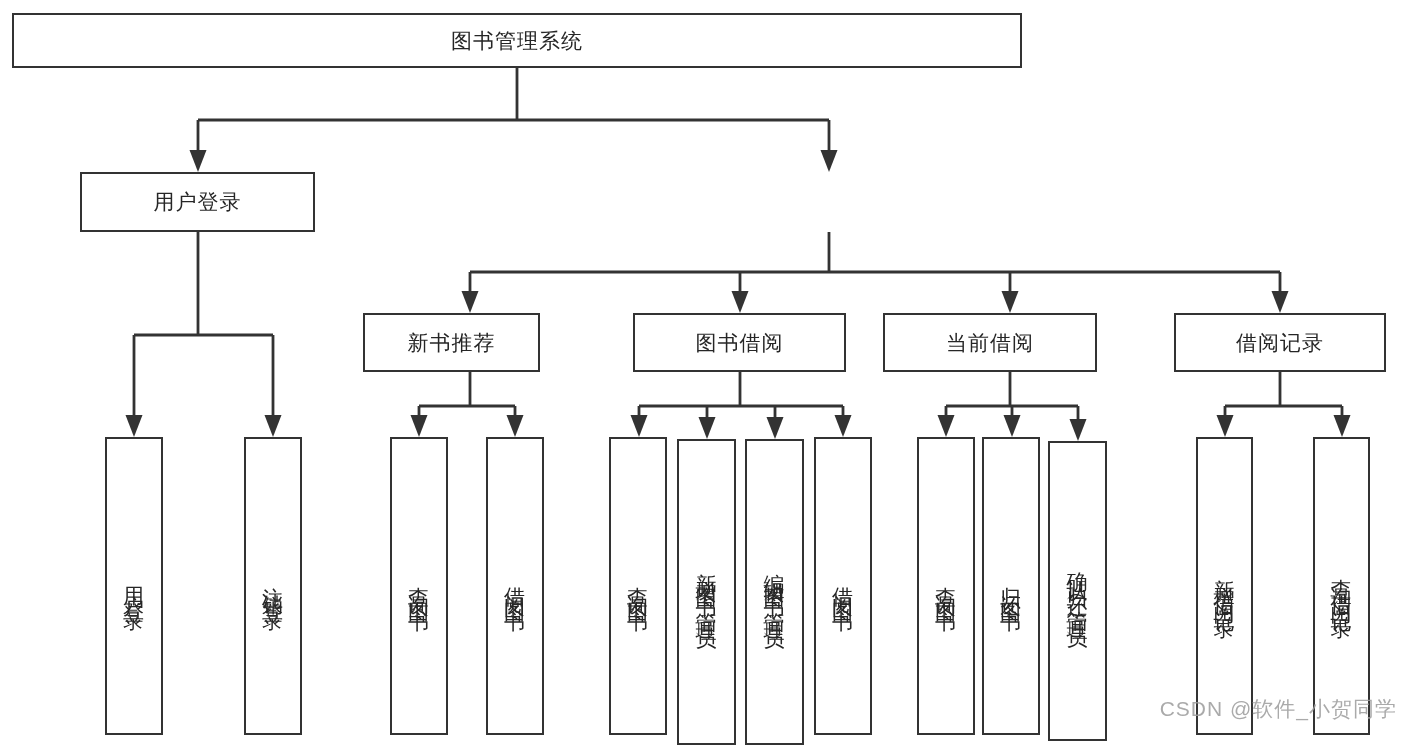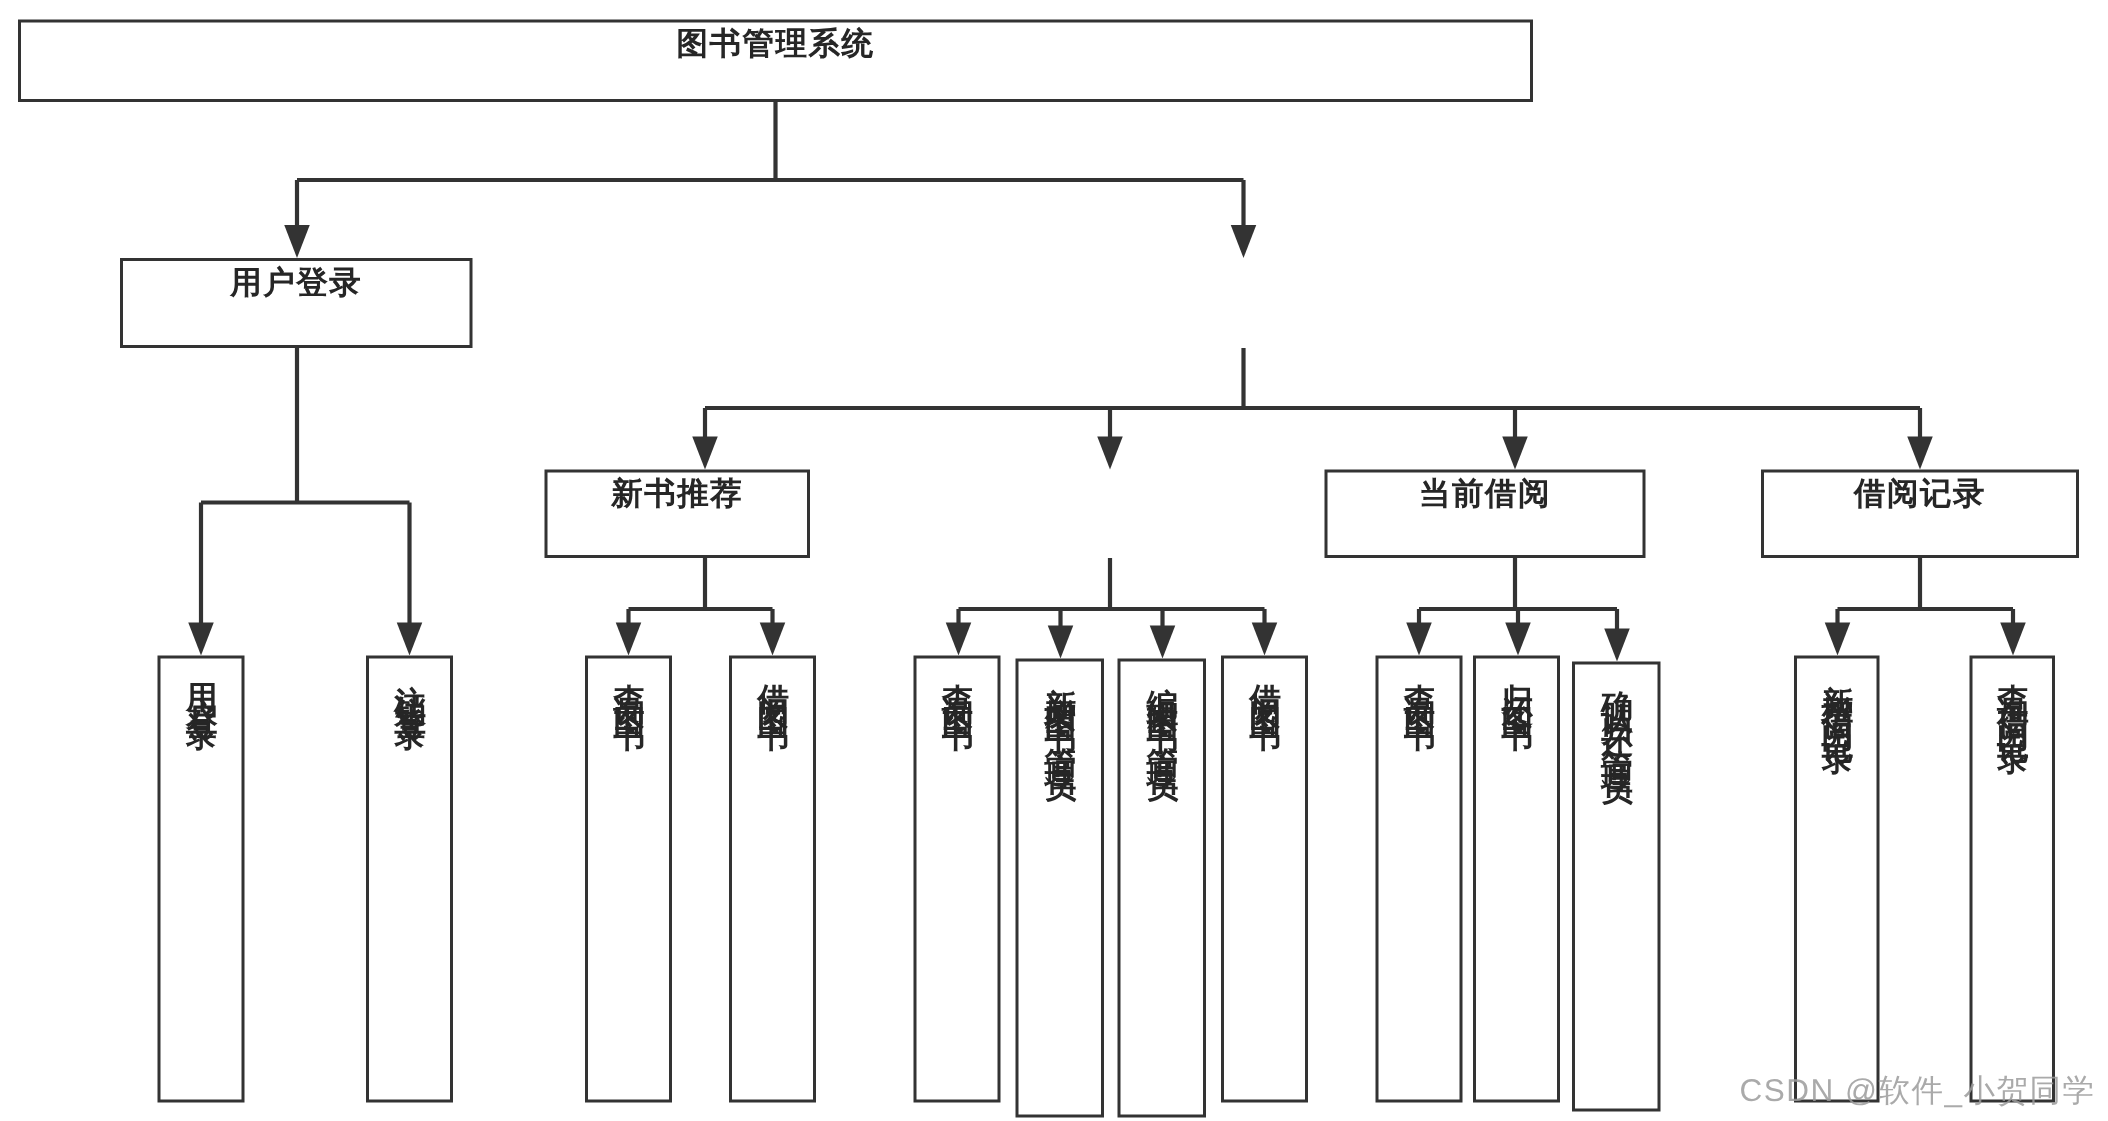--- a/index.html
+++ b/index.html
@@ -24,42 +24,41 @@
   }
   .connectors line, .connectors path{
     stroke:var(--line);stroke-width:2.8;fill:none;
   }
   .connectors polygon{fill:var(--line);stroke:none;}
   .box{
     position:absolute;
     box-sizing:border-box;
     border:2.5px solid var(--line);
     background:var(--fill);
-    display:flex;justify-content:center;
+    display:flex;align-items:center;justify-content:center;
     z-index:2;
-    font-weight:bold;
   }
   .hbox .lbl{
     font-size:21px;
     letter-spacing:1px;
     white-space:nowrap;
     color:var(--text);
   }
   .vbox .lbl{
     writing-mode:vertical-rl;
     text-orientation:mixed;
     font-size:21px;
     letter-spacing:8px;
     line-height:1;
     white-space:nowrap;
     color:var(--text);
   }
   .watermark{
     position:absolute;
-    right:8px;bottom:6px;
+    right:8px;bottom:24px;
     font-size:21px;
     letter-spacing:1px;
     color:var(--wm);
     opacity:.85;
     z-index:3;
     white-space:nowrap;
   }
 </style>
 </head>
 <body>
@@ -125,20 +124,23 @@
     <span class="lbl">图书管理系统</span>
   </div>
 
   <div class="box hbox" style="left:80px;top:172px;width:235px;height:60px">
     <span class="lbl">用户登录</span>
   </div>
 
   <div class="box hbox" style="left:363px;top:313px;width:177px;height:59px">
     <span class="lbl">新书推荐</span>
   </div>
+  <div class="box hbox" style="left:633px;top:313px;width:213px;height:59px">
+    <span class="lbl">图书借阅</span>
+  </div>
   <div class="box hbox" style="left:883px;top:313px;width:214px;height:59px">
     <span class="lbl">当前借阅</span>
   </div>
   <div class="box hbox" style="left:1174px;top:313px;width:212px;height:59px">
     <span class="lbl">借阅记录</span>
   </div>
 
   <div class="box vbox" style="left:105px;top:437px;width:58px;height:298px">
     <span class="lbl">用户登录</span>
   </div>

